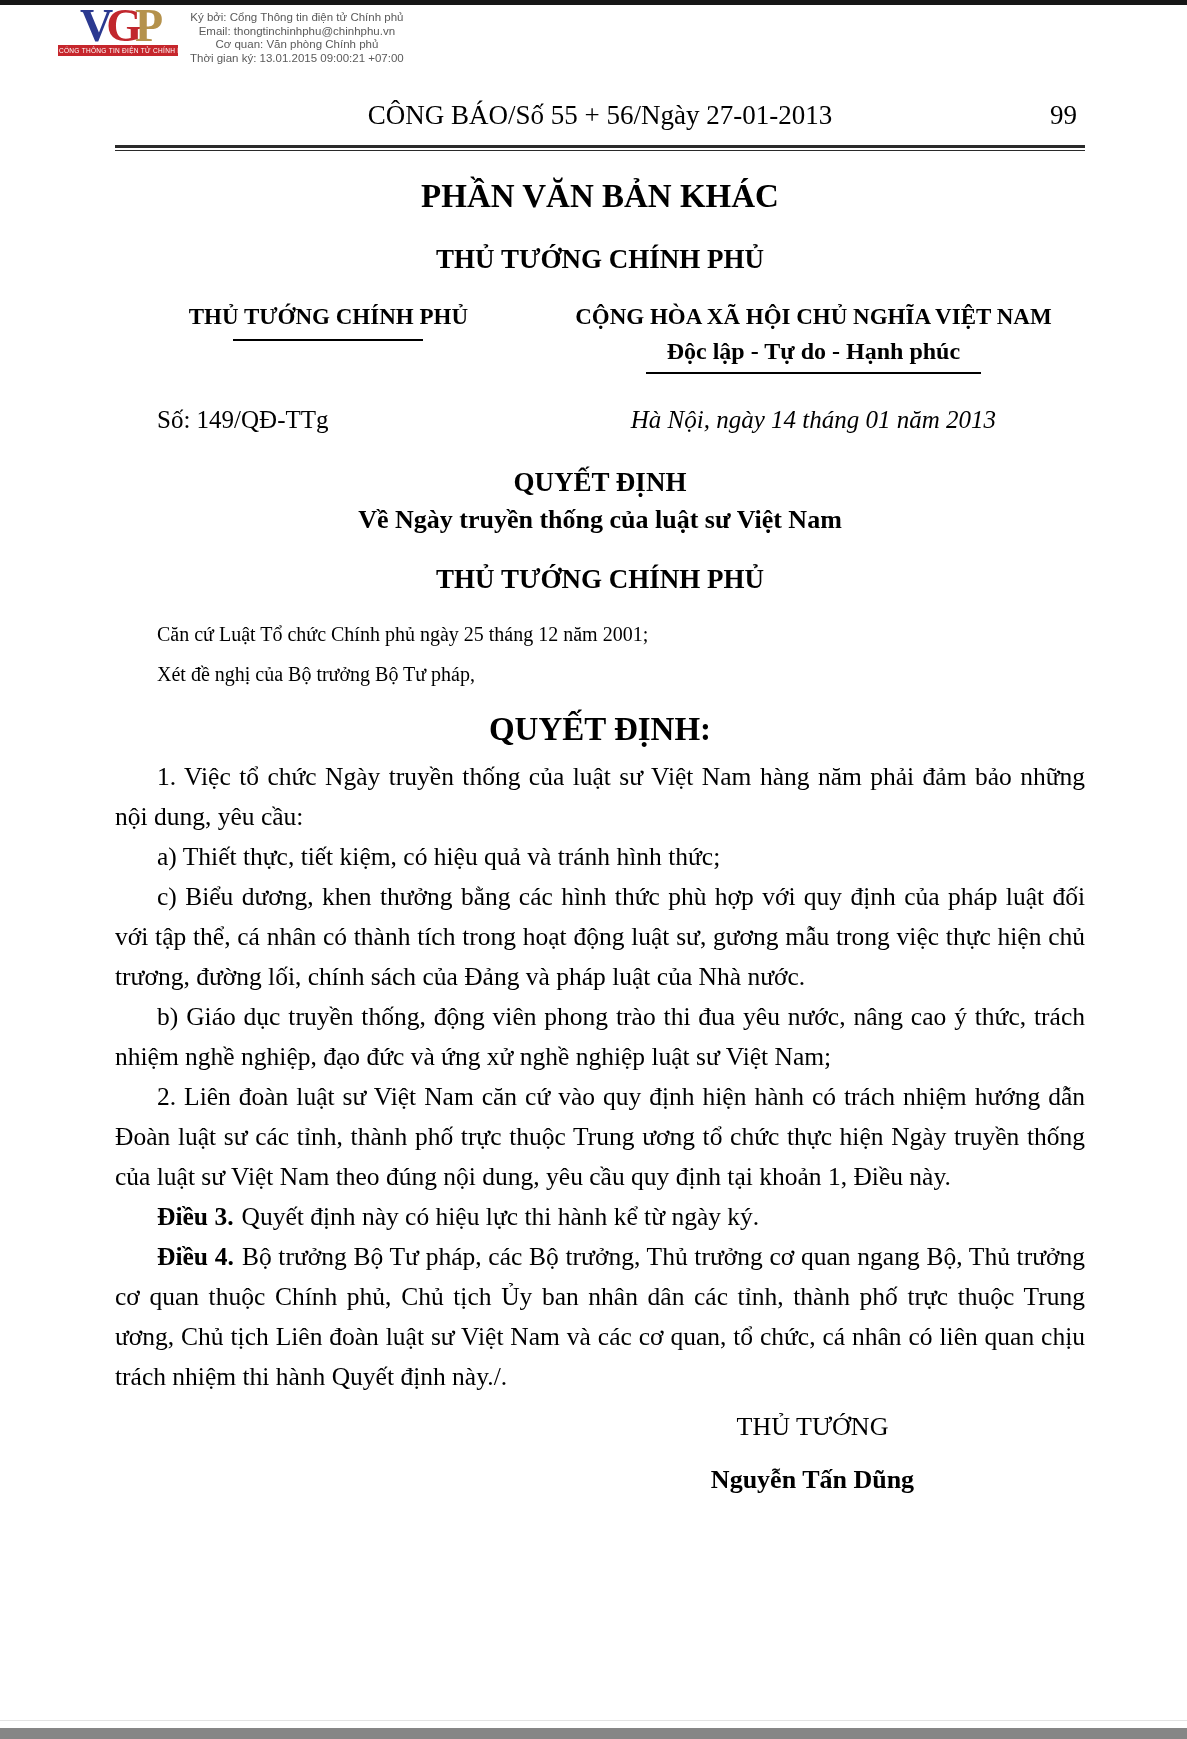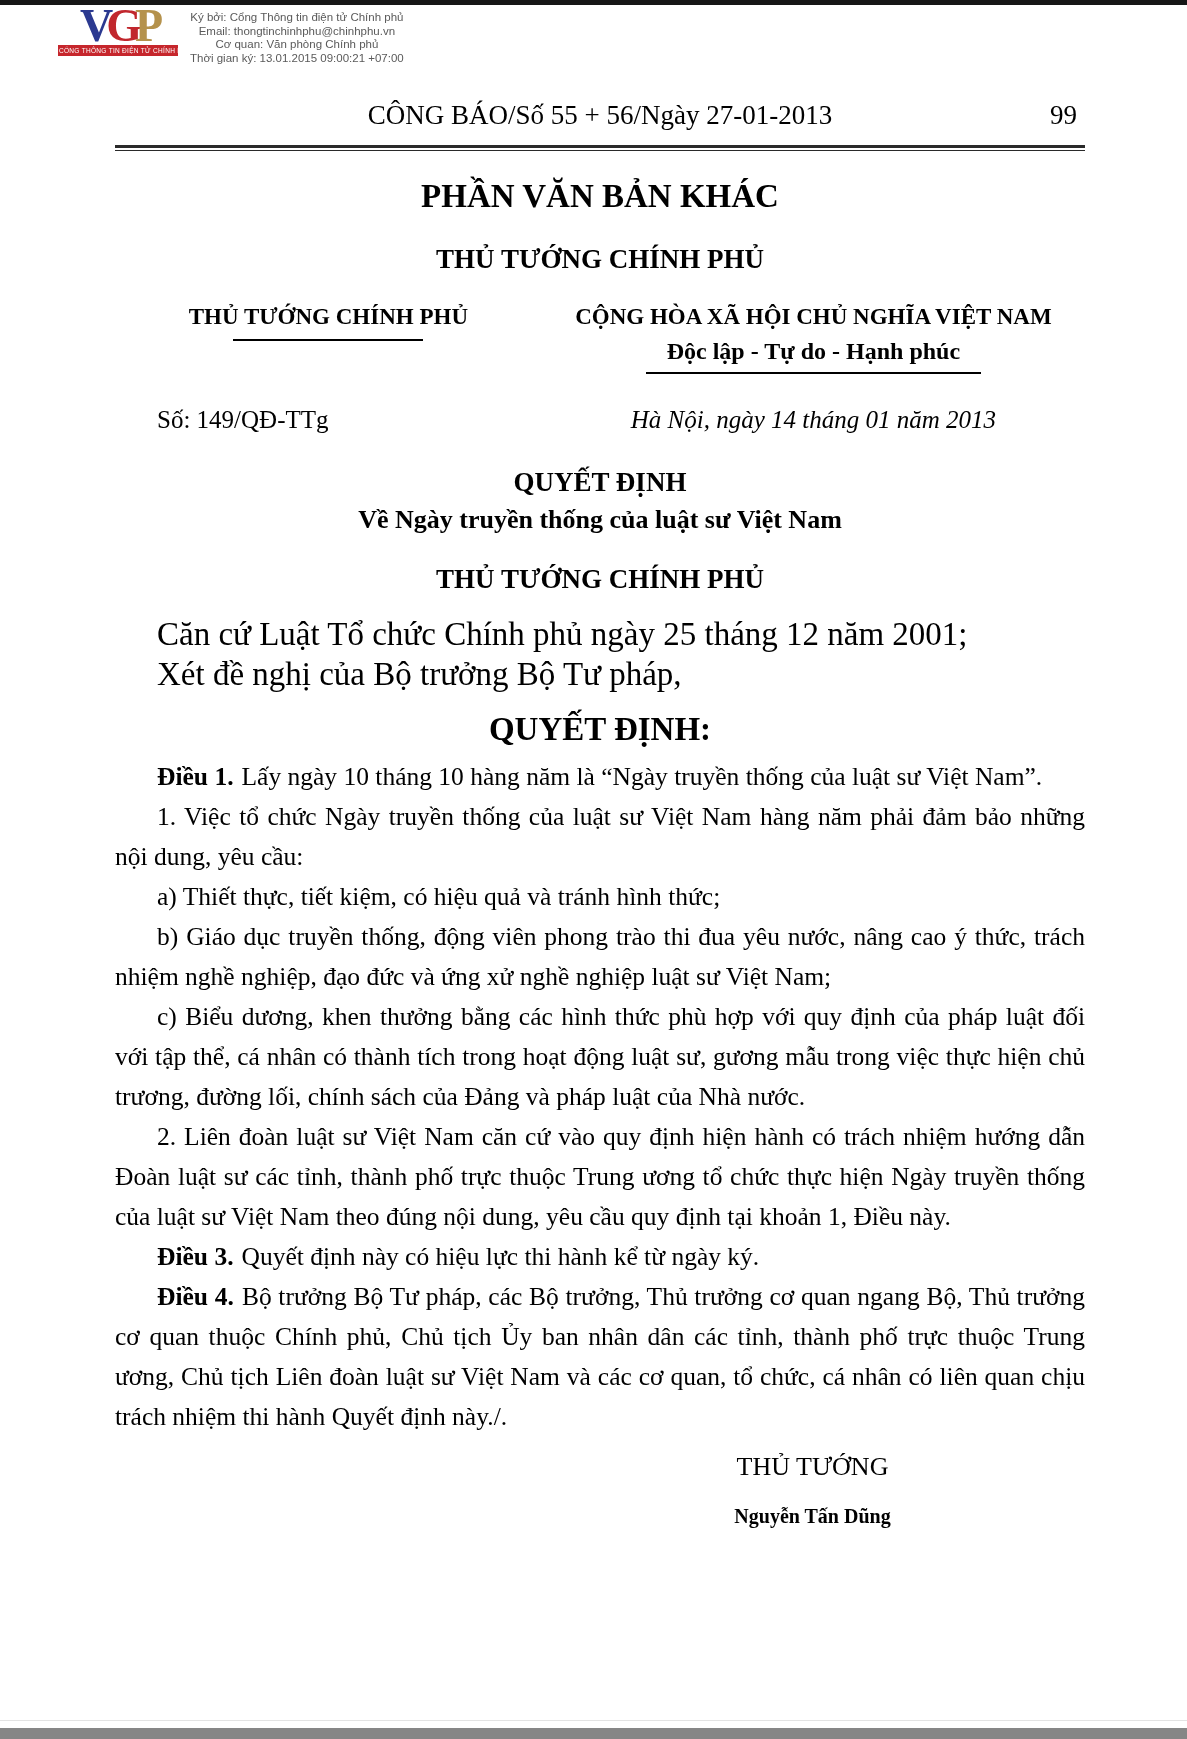--- a/index.html
+++ b/index.html
@@ -58,31 +58,31 @@
   .motto1 { font-size:23px; font-weight:bold; line-height:30px; }
   .motto2 { font-size:24px; font-weight:bold; line-height:30px; margin-top:4px; }
   .motto-underline { width:335px; border-top:2px solid #000; margin:6px auto 0 auto; }
   .num-date { display:flex; margin-top:32px; }
   .doc-num { width:44%; font-size:25px; padding-left:42px; box-sizing:border-box; text-align:left; }
   .place-date { width:56%; font-size:25px; font-style:italic; text-align:center; }
   .doc-type    { font-size:27px; font-weight:bold; text-align:center; margin-top:33px; }
   .doc-subject { font-size:26px; font-weight:bold; text-align:center; margin-top:7px; }
   .authority   { font-size:27px; font-weight:bold; text-align:center; margin-top:29px; }
   .preamble { margin-top:19px; }
-  .preamble p { font-size:33px; line-height:40px; margin:0; text-indent:42px; text-align:justify; }
+  .preamble p { font-size:20px; line-height:40px; margin:0; text-indent:42px; text-align:justify; }
   .decision-heading { font-size:33px; font-weight:bold; text-align:center; margin-top:17px; margin-bottom:9px; }
   .body-paras p {
     font-size:25.5px; line-height:40px; margin:0;
     text-indent:42px; text-align:justify;
   }
   .para-label { font-weight:bold; margin-right:8px; }
   .para-label:empty { display:none; }
   .signature { margin-top:15px; margin-left:505px; width:385px; text-align:center; }
   .sig-title { font-size:26px; font-weight:normal; }
-  .sig-name  { font-size:20px; font-weight:bold; margin-top:23px; }
+  .sig-name  { font-size:26px; font-weight:bold; margin-top:23px; }
   .bottom-hairline {
     position:absolute; left:0; bottom:18px; width:1187px; height:1px;
     background:#e3e3e3;
   }
   .bottombar {
     position:absolute; left:0; bottom:0; width:1187px; height:11px;
     background:#868686;
   }
 </style>
 </head>
@@ -136,25 +136,24 @@
   <div class="authority">THỦ TƯỚNG CHÍNH PHỦ</div>
 
   <div class="preamble">
     <p>Căn cứ Luật Tổ chức Chính phủ ngày 25 tháng 12 năm 2001;</p>
     <p>Xét đề nghị của Bộ trưởng Bộ Tư pháp,</p>
   </div>
 
   <div class="decision-heading">QUYẾT ĐỊNH:</div>
 
   <div class="body-paras">
-    <p><span class="para-label">Điều 1.</span><span>Lấy ngày 10 tháng 10 hàng năm là “Ngày truyền thống của luật sư Việt Nam”.</span></p>
     <p><span>1. Việc tổ chức Ngày truyền thống của luật sư Việt Nam hàng năm phải đảm bảo những nội dung, yêu cầu:</span></p>
     <p><span>a) Thiết thực, tiết kiệm, có hiệu quả và tránh hình thức;</span></p>
+    <p><span>c) Biểu dương, khen thưởng bằng các hình thức phù hợp với quy định của pháp luật đối với tập thể, cá nhân có thành tích trong hoạt động luật sư, gương mẫu trong việc thực hiện chủ trương, đường lối, chính sách của Đảng và pháp luật của Nhà nước.</span></p>
     <p><span>b) Giáo dục truyền thống, động viên phong trào thi đua yêu nước, nâng cao ý thức, trách nhiệm nghề nghiệp, đạo đức và ứng xử nghề nghiệp luật sư Việt Nam;</span></p>
-    <p><span>c) Biểu dương, khen thưởng bằng các hình thức phù hợp với quy định của pháp luật đối với tập thể, cá nhân có thành tích trong hoạt động luật sư, gương mẫu trong việc thực hiện chủ trương, đường lối, chính sách của Đảng và pháp luật của Nhà nước.</span></p>
     <p><span>2. Liên đoàn luật sư Việt Nam căn cứ vào quy định hiện hành có trách nhiệm hướng dẫn Đoàn luật sư các tỉnh, thành phố trực thuộc Trung ương tổ chức thực hiện Ngày truyền thống của luật sư Việt Nam theo đúng nội dung, yêu cầu quy định tại khoản 1, Điều này.</span></p>
     <p><span class="para-label">Điều 3.</span><span>Quyết định này có hiệu lực thi hành kể từ ngày ký.</span></p>
     <p><span class="para-label">Điều 4.</span><span>Bộ trưởng Bộ Tư pháp, các Bộ trưởng, Thủ trưởng cơ quan ngang Bộ, Thủ trưởng cơ quan thuộc Chính phủ, Chủ tịch Ủy ban nhân dân các tỉnh, thành phố trực thuộc Trung ương, Chủ tịch Liên đoàn luật sư Việt Nam và các cơ quan, tổ chức, cá nhân có liên quan chịu trách nhiệm thi hành Quyết định này./.</span></p>
   </div>
 
   <div class="signature">
     <div class="sig-title">THỦ TƯỚNG</div>
     <div class="sig-name">Nguyễn Tấn Dũng</div>
   </div>
 

